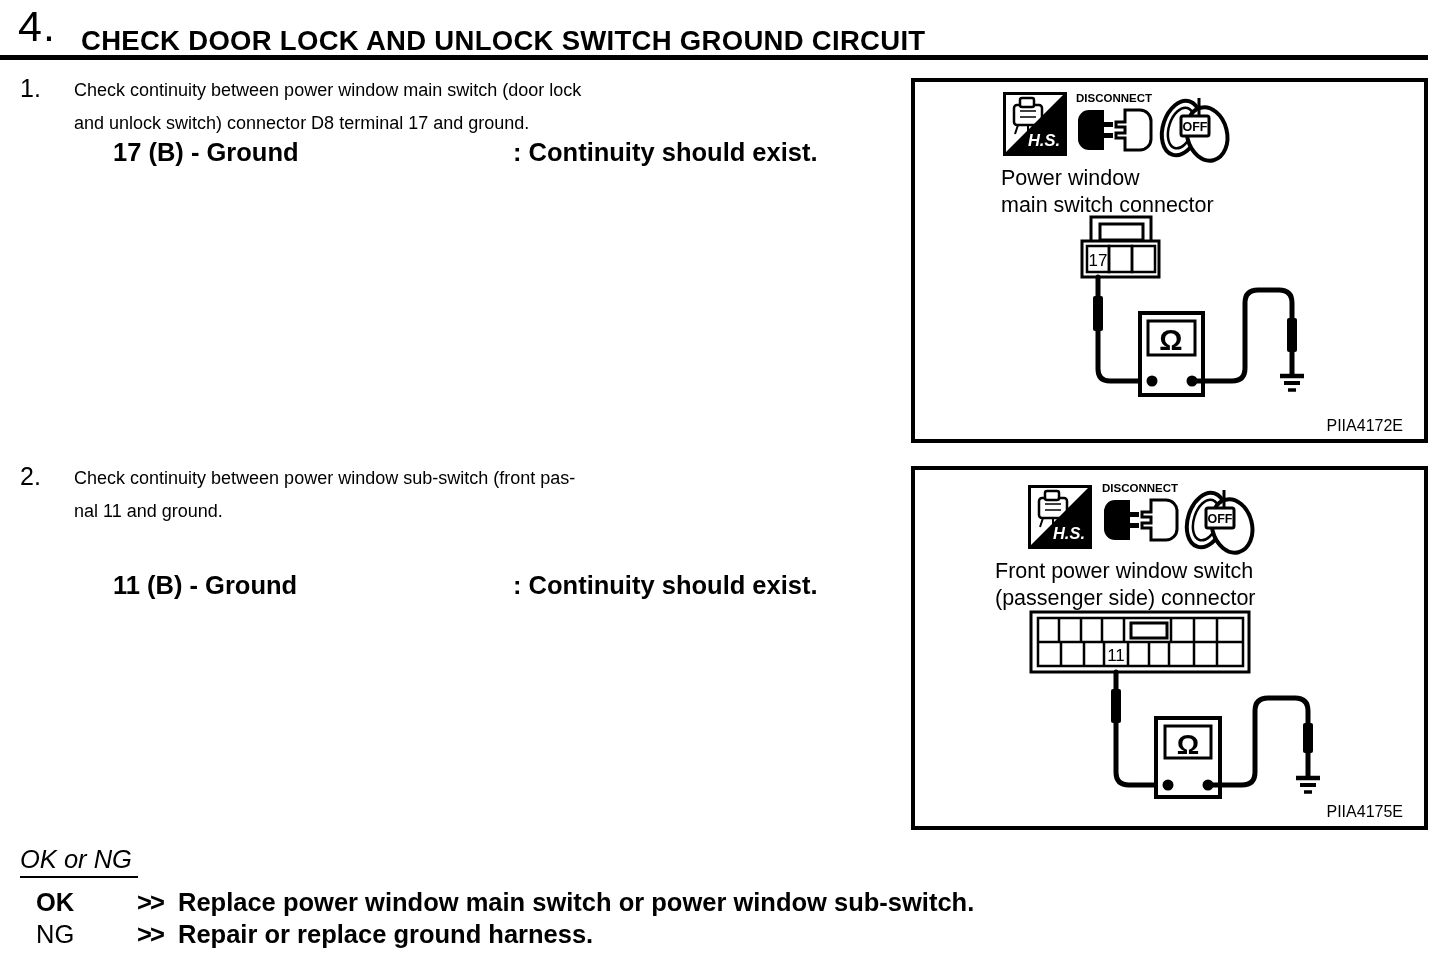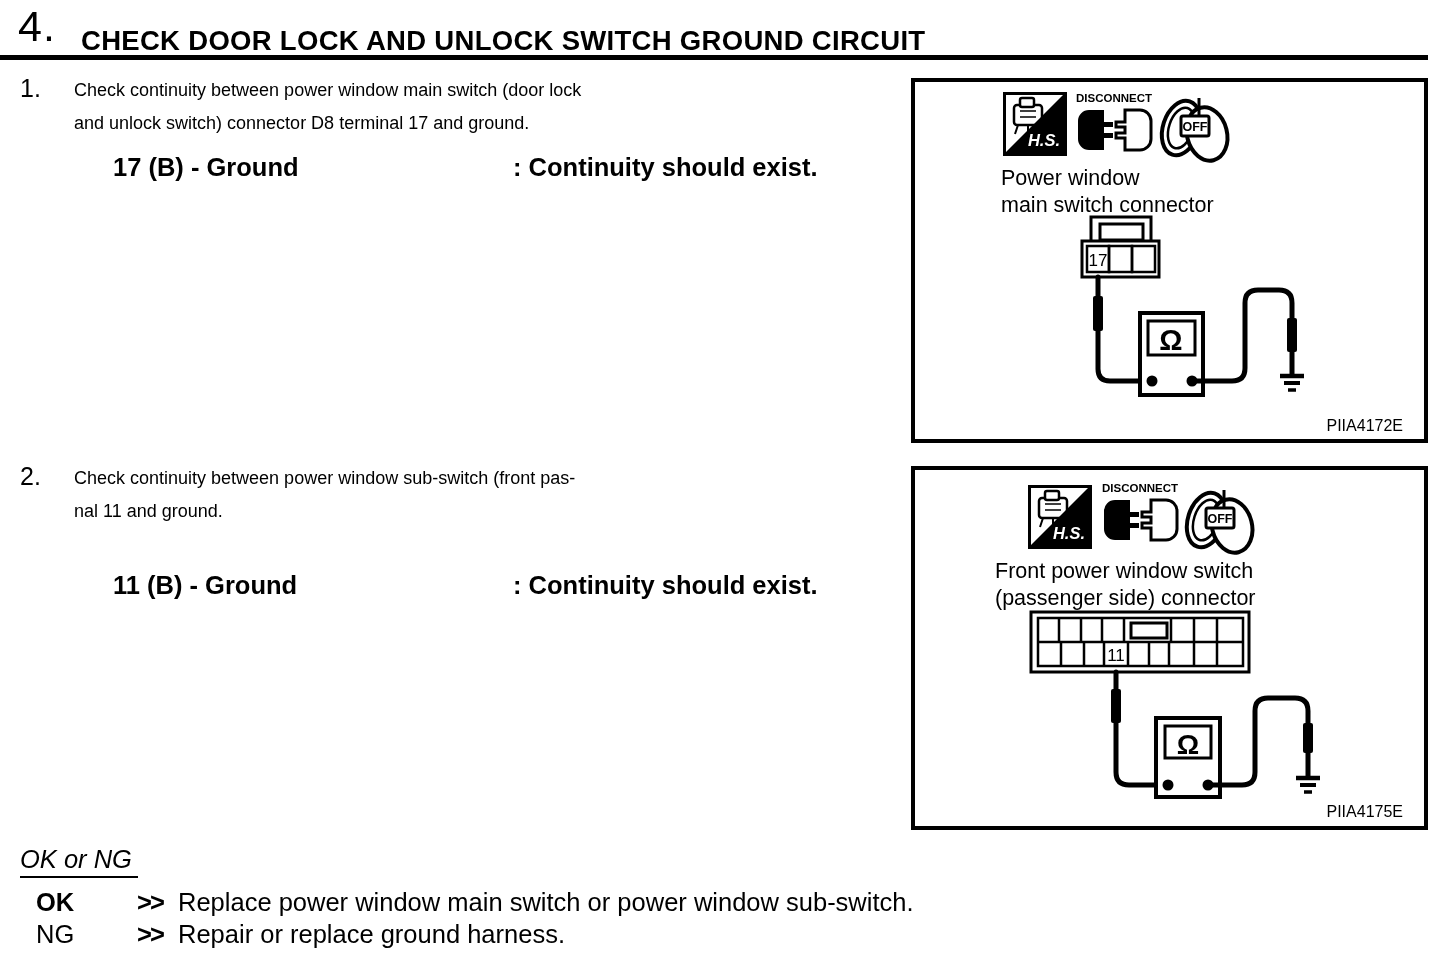--- a/index.html
+++ b/index.html
@@ -20,37 +20,37 @@
   svg text{font-family:"Liberation Sans", sans-serif;}
   .ink{stroke:#000;fill:none;}
   .wire{stroke:#000;stroke-width:5;fill:none;stroke-linecap:round;}
   .frame{stroke:#000;stroke-width:4;fill:none;}
   .cap{font-size:21.5px;fill:#000;}
   .code{font-size:16px;fill:#000;}
   
   .result-heading{left:20px;top:845px;font-size:25.5px;border-bottom:2.5px solid #000;padding:0 6px 2px 0;font-style:italic;}
   .result-label{font-size:25.5px;}
   .result-arrow{font-size:25.5px;font-weight:700;letter-spacing:-2px;}
-  .result-text{font-size:25.5px;}
+  .result-text{font-size:25.5px;font-weight:bold;}
 </style>
 </head>
 <body>
 
 <div class="page">
 
   <div class="abs title-number">4.</div>
   <div class="abs title-text">CHECK DOOR LOCK AND UNLOCK SWITCH GROUND CIRCUIT</div>
   <div class="abs title-rule"></div>
 
   <div class="abs step-num" style="left:20px;top:74px;">1.</div>
   <div class="abs step-body" style="left:74px;top:74px;">
     <div>Check continuity between power window main switch (door lock</div>
     <div>and unlock switch) connector D8 terminal 17 and ground.</div>
   </div>
-  <div class="abs spec-row" style="left:113px;top:153px;">
+  <div class="abs spec-row" style="left:113px;top:138px;">
     <span class="spec-left">17 (B) - Ground</span>
     <span>: Continuity should exist.</span>
   </div>
 
   <div class="abs figure" style="top:78px;height:365px;">
     <svg width="517" height="365" viewBox="0 0 517 365">
       <rect class="frame" x="2" y="2" width="513" height="361"></rect>
 
       <g transform="translate(92,14)">
         <rect x="1.5" y="1.5" width="61" height="61" fill="#fff" stroke="#000" stroke-width="3"></rect>

